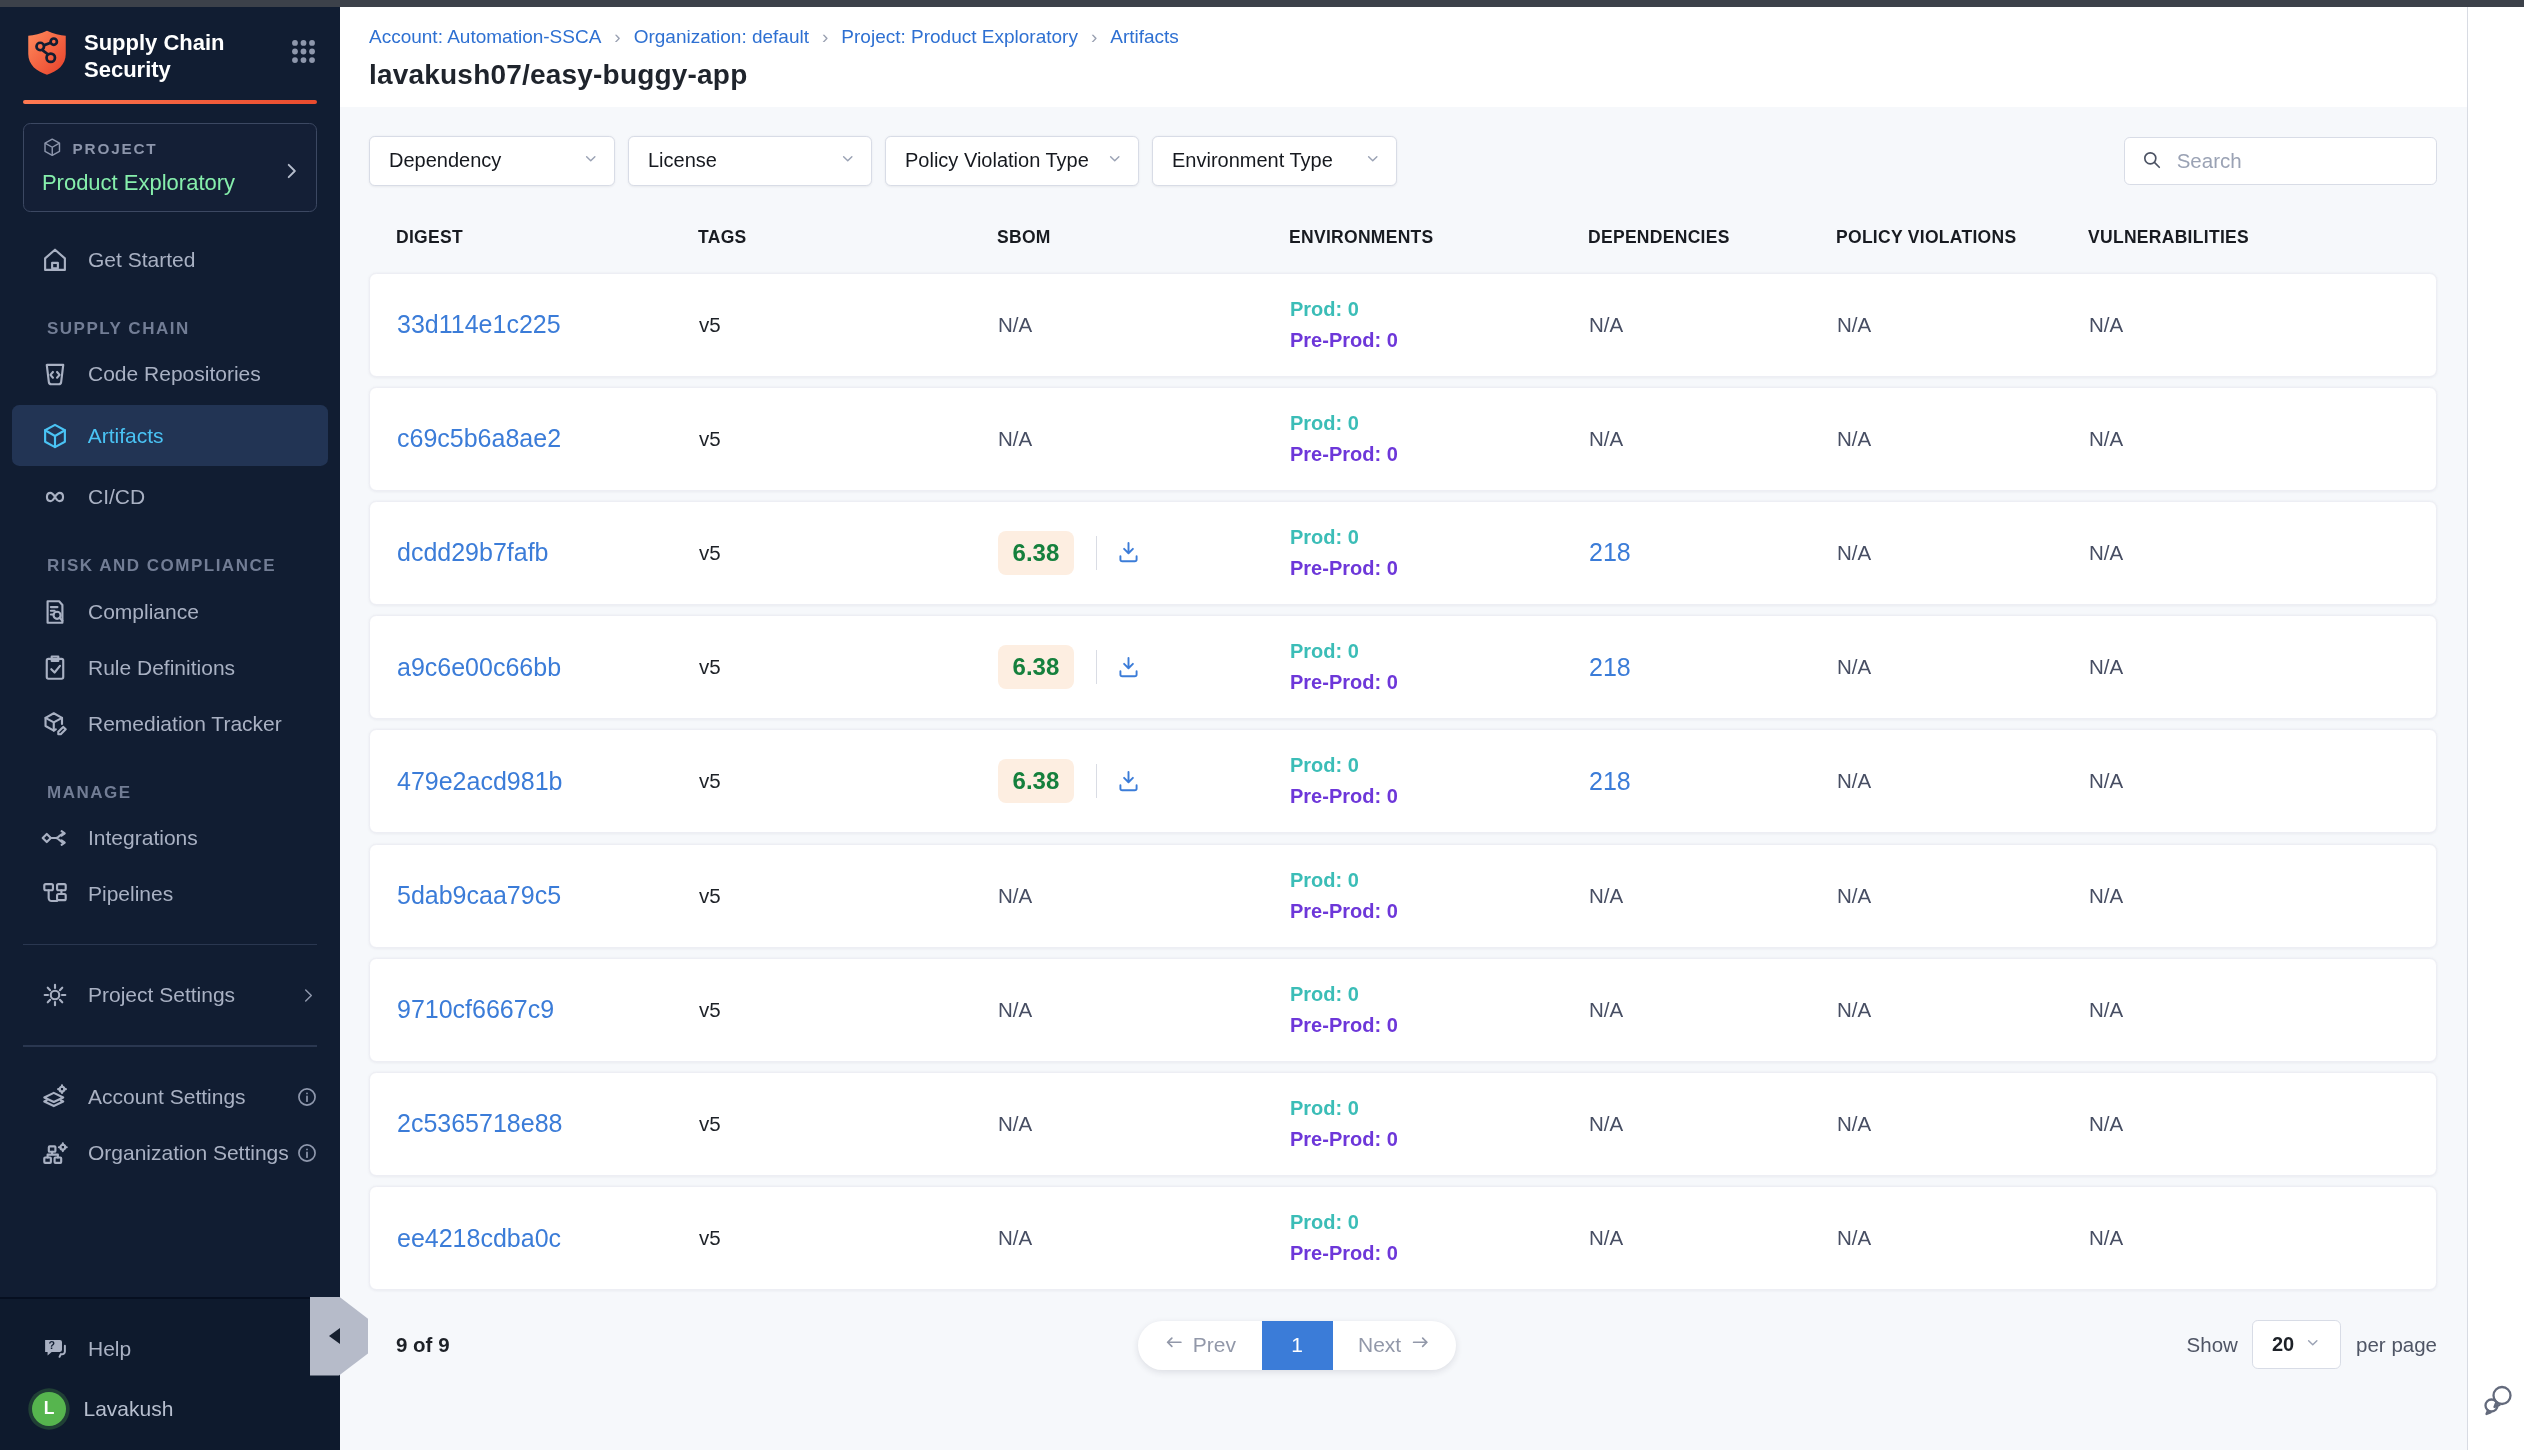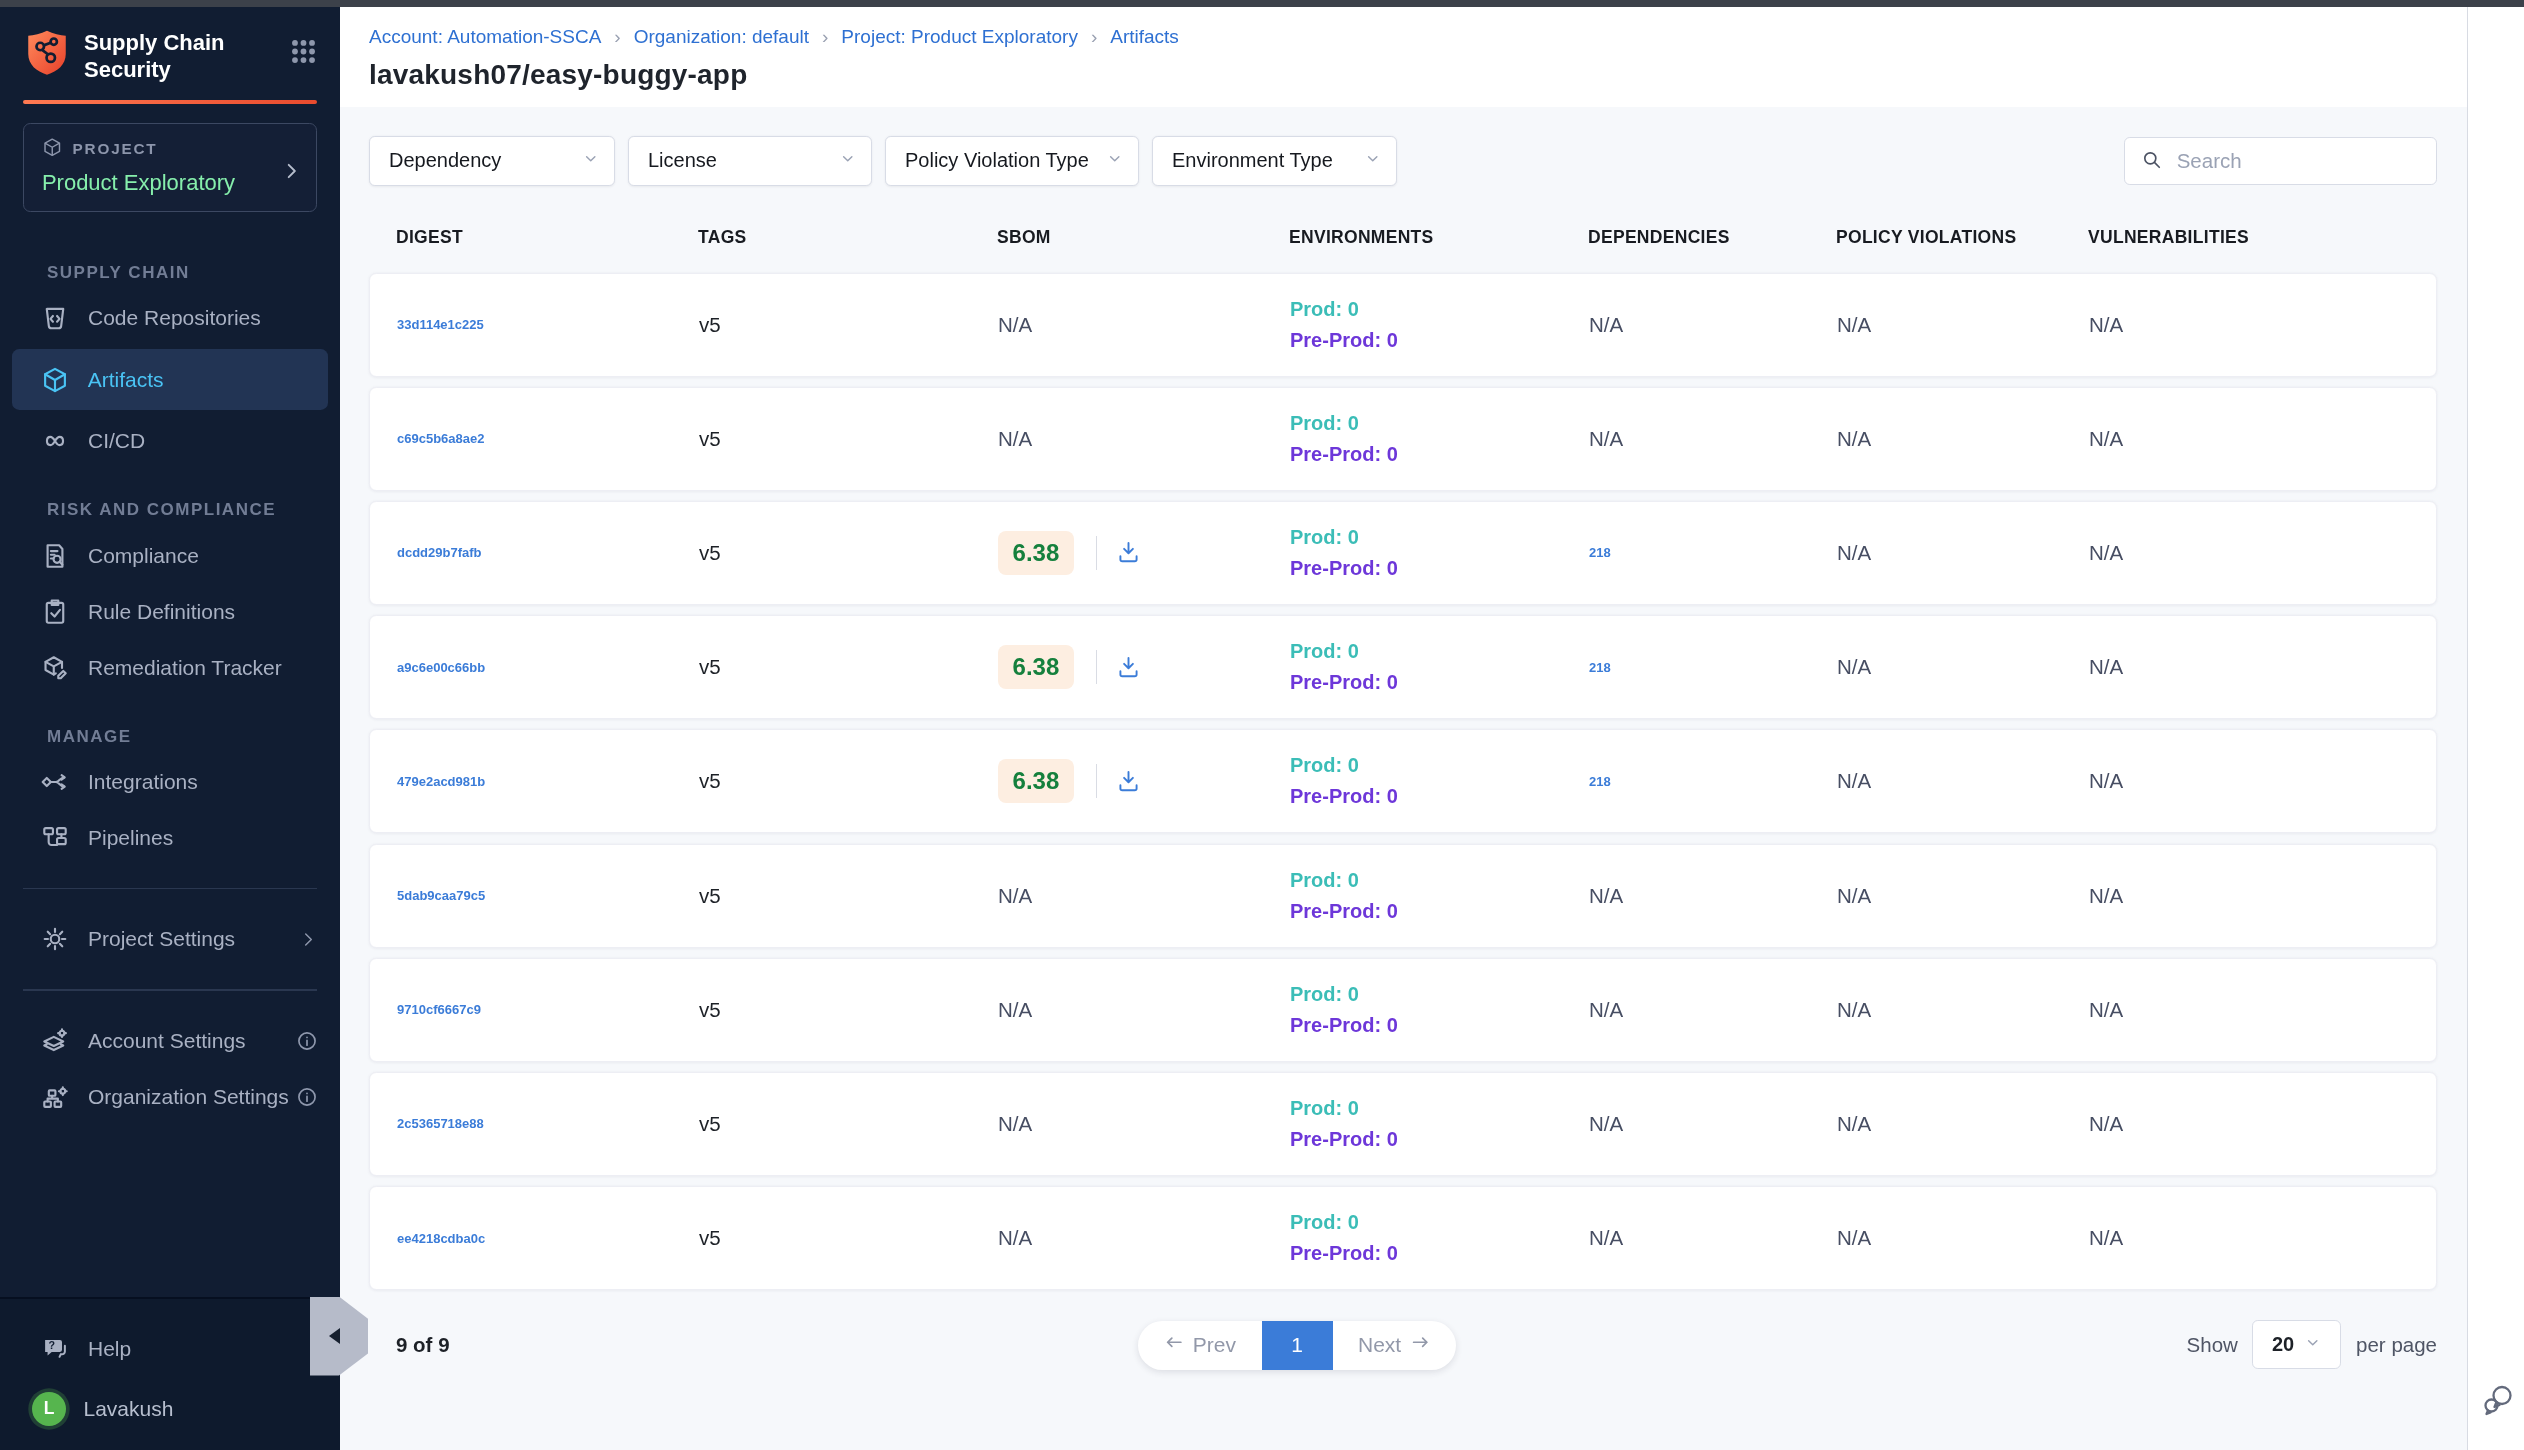--- a/index.html
+++ b/index.html
@@ -84,21 +84,21 @@
     font-family:"Liberation Sans",sans-serif; color:#2a2f38; background:transparent; }
   .search-box input::placeholder { color:#9aa2b4; }
 
   .grid-cols { display:grid; grid-template-columns:302px 299px 292px 299px 248px 252px 1fr; }
   .thead { margin-top:41px; padding-left:27px; font-size:17.5px; font-weight:bold;
     color:#181b21; letter-spacing:0.3px; }
   .rows { margin-top:25px; }
   .trow { align-items:center; background:#fff; border-radius:7.3px; height:104px;
     margin-bottom:10.2px; padding-left:27px; border:0.7px solid #edeef4;
     box-shadow:0 0.7px 2.9px rgba(30,35,60,.06); cursor:pointer; }
-  .link { color:#3b7cd8; font-weight:bold; font-size:13px; text-decoration:none; cursor:pointer; }
+  .link { color:#3b7cd8; font-weight:normal; font-size:25px; text-decoration:none; cursor:pointer; }
   .tag-val { font-size:20.5px; color:#1d2127; }
   .na { font-size:20.5px; color:#474e63; }
   .sbom-cell { display:flex; align-items:center; }
   .score-badge { background:#fdeee1; color:#15803d; font-weight:bold; font-size:24px;
     padding:8px 14.6px; border-radius:8px; }
   .sbom-divider { width:1.5px; height:34px; background:#d9dce4; margin:0 19px 0 22px; }
   .dl-icon { color:#3b7cd8; cursor:pointer; display:flex; }
   .env-prod { color:#3bbdb7; font-weight:bold; font-size:20px; }
   .env-preprod { color:#6d37d9; font-weight:bold; font-size:20px; margin-top:8px; }
 
@@ -170,20 +170,29 @@
       </div>
       <div class="project-name">Product Exploratory</div>
       <span class="project-chevron">
         <svg width="19" height="19" viewBox="0 0 34 34" fill="none" stroke="currentColor" stroke-width="3.4" stroke-linecap="round" stroke-linejoin="round">
             <path d="M12 6 L23 17 L12 28"></path>
           </svg>
       </span>
     </div>
 
     <nav class="nav-scroll" id="sidebar-nav">
+        <div class="nav-item">
+          <span class="nav-icon">
+            <svg width="28" height="28" viewBox="0 0 34 34" fill="none" stroke="currentColor" stroke-width="2.6" stroke-linecap="round" stroke-linejoin="round">
+              <path d="M5 15 L17 4.5 L29 15 V29 H5 Z"></path>
+              <rect x="13.5" y="20.5" width="7" height="6.5"></rect>
+            </svg>
+          </span>
+          <span>Get Started</span>
+        </div>
         <div class="nav-section">SUPPLY CHAIN</div>
         <div class="nav-item">
           <span class="nav-icon">
             <svg width="28" height="28" viewBox="0 0 34 34" fill="none" stroke="currentColor" stroke-width="2.6" stroke-linecap="round" stroke-linejoin="round">
               <path d="M7 6 H27 L24.5 26.5 A3.2 3.2 0 0 1 21.3 29.5 H12.7 A3.2 3.2 0 0 1 9.5 26.5 Z"></path>
               <path d="M14.5 14.5 L11.5 18 L14.5 21.5 M19.5 14.5 L22.5 18 L19.5 21.5"></path>
             </svg>
           </span>
           <span>Code Repositories</span>
         </div>

